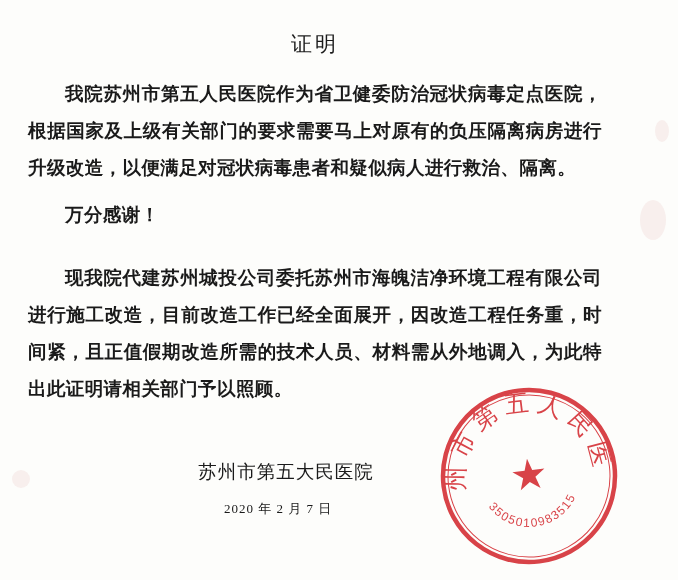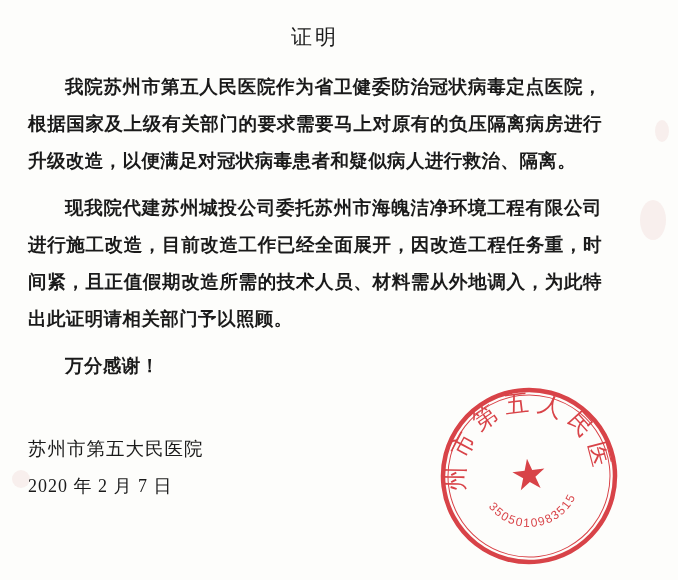--- a/index.html
+++ b/index.html
@@ -13,21 +13,21 @@
     font-family: "Liberation Serif", "DejaVu Serif", serif;
     color: #1a1a1a;
     overflow: hidden;
     position: relative;
   }
   .page {
     position: relative;
     width: 630px;
     height: 580px;
     box-sizing: border-box;
-    padding: 15px 28px 10px 28px;
+    padding: 22px 28px 10px 28px;
   }
   .doc-title {
     text-align: center;
     font-size: 21px;
     letter-spacing: 3px;
     margin: 8px 0 18px 0;
     font-weight: normal;
   }
   .para {
     font-size: 18.5px;
@@ -37,32 +37,32 @@
     text-justify: inter-ideograph;
     margin: 0 0 10px 0;
     letter-spacing: 0.4px;
     font-weight: bold;
   }
   .para.last {
     margin-bottom: 26px;
   }
   .sign-block {
     margin-top: 44px;
-    text-align: left;
+    text-align: center;
     padding-right: 58px;
     position: relative;
     z-index: 1;
   }
   .sign-line {
     font-size: 18.5px;
     line-height: 40px;
     letter-spacing: 1px;
   }
   .date-line {
-    font-size: 18px;
+    font-size: 13px;
     line-height: 34px;
     letter-spacing: 1px;
     padding-right: 16px;
   }
 
   
   .seal {
     position: absolute;
     left: 438px;
     top: 385px;
@@ -90,22 +90,22 @@
 
 <div class="page">
 
   <div class="noise1"></div>
   <div class="noise2"></div>
   <div class="noise3"></div>
 
   <h1 class="doc-title">证明</h1>
 
   <p class="para">我院苏州市第五人民医院作为省卫健委防治冠状病毒定点医院，根据国家及上级有关部门的要求需要马上对原有的负压隔离病房进行升级改造，以便满足对冠状病毒患者和疑似病人进行救治、隔离。</p>
+  <p class="para last">万分感谢！</p>
   <p class="para">现我院代建苏州城投公司委托苏州市海魄洁净环境工程有限公司进行施工改造，目前改造工作已经全面展开，因改造工程任务重，时间紧，且正值假期改造所需的技术人员、材料需从外地调入，为此特出此证明请相关部门予以照顾。</p>
-  <p class="para last">万分感谢！</p>
 
   <div class="sign-block">
     <div class="sign-line">苏州市第五大民医院</div>
     <div class="date-line">2020 年 2 月 7 日</div>
   </div>
 
   <div class="seal">
     <svg width="182" height="182" viewBox="0 0 182 182" xmlns="http://www.w3.org/2000/svg">
       <defs>
         <path id="sealTopArc" d="M 26,91 A 65,65 0 0 1 156,91"></path>

